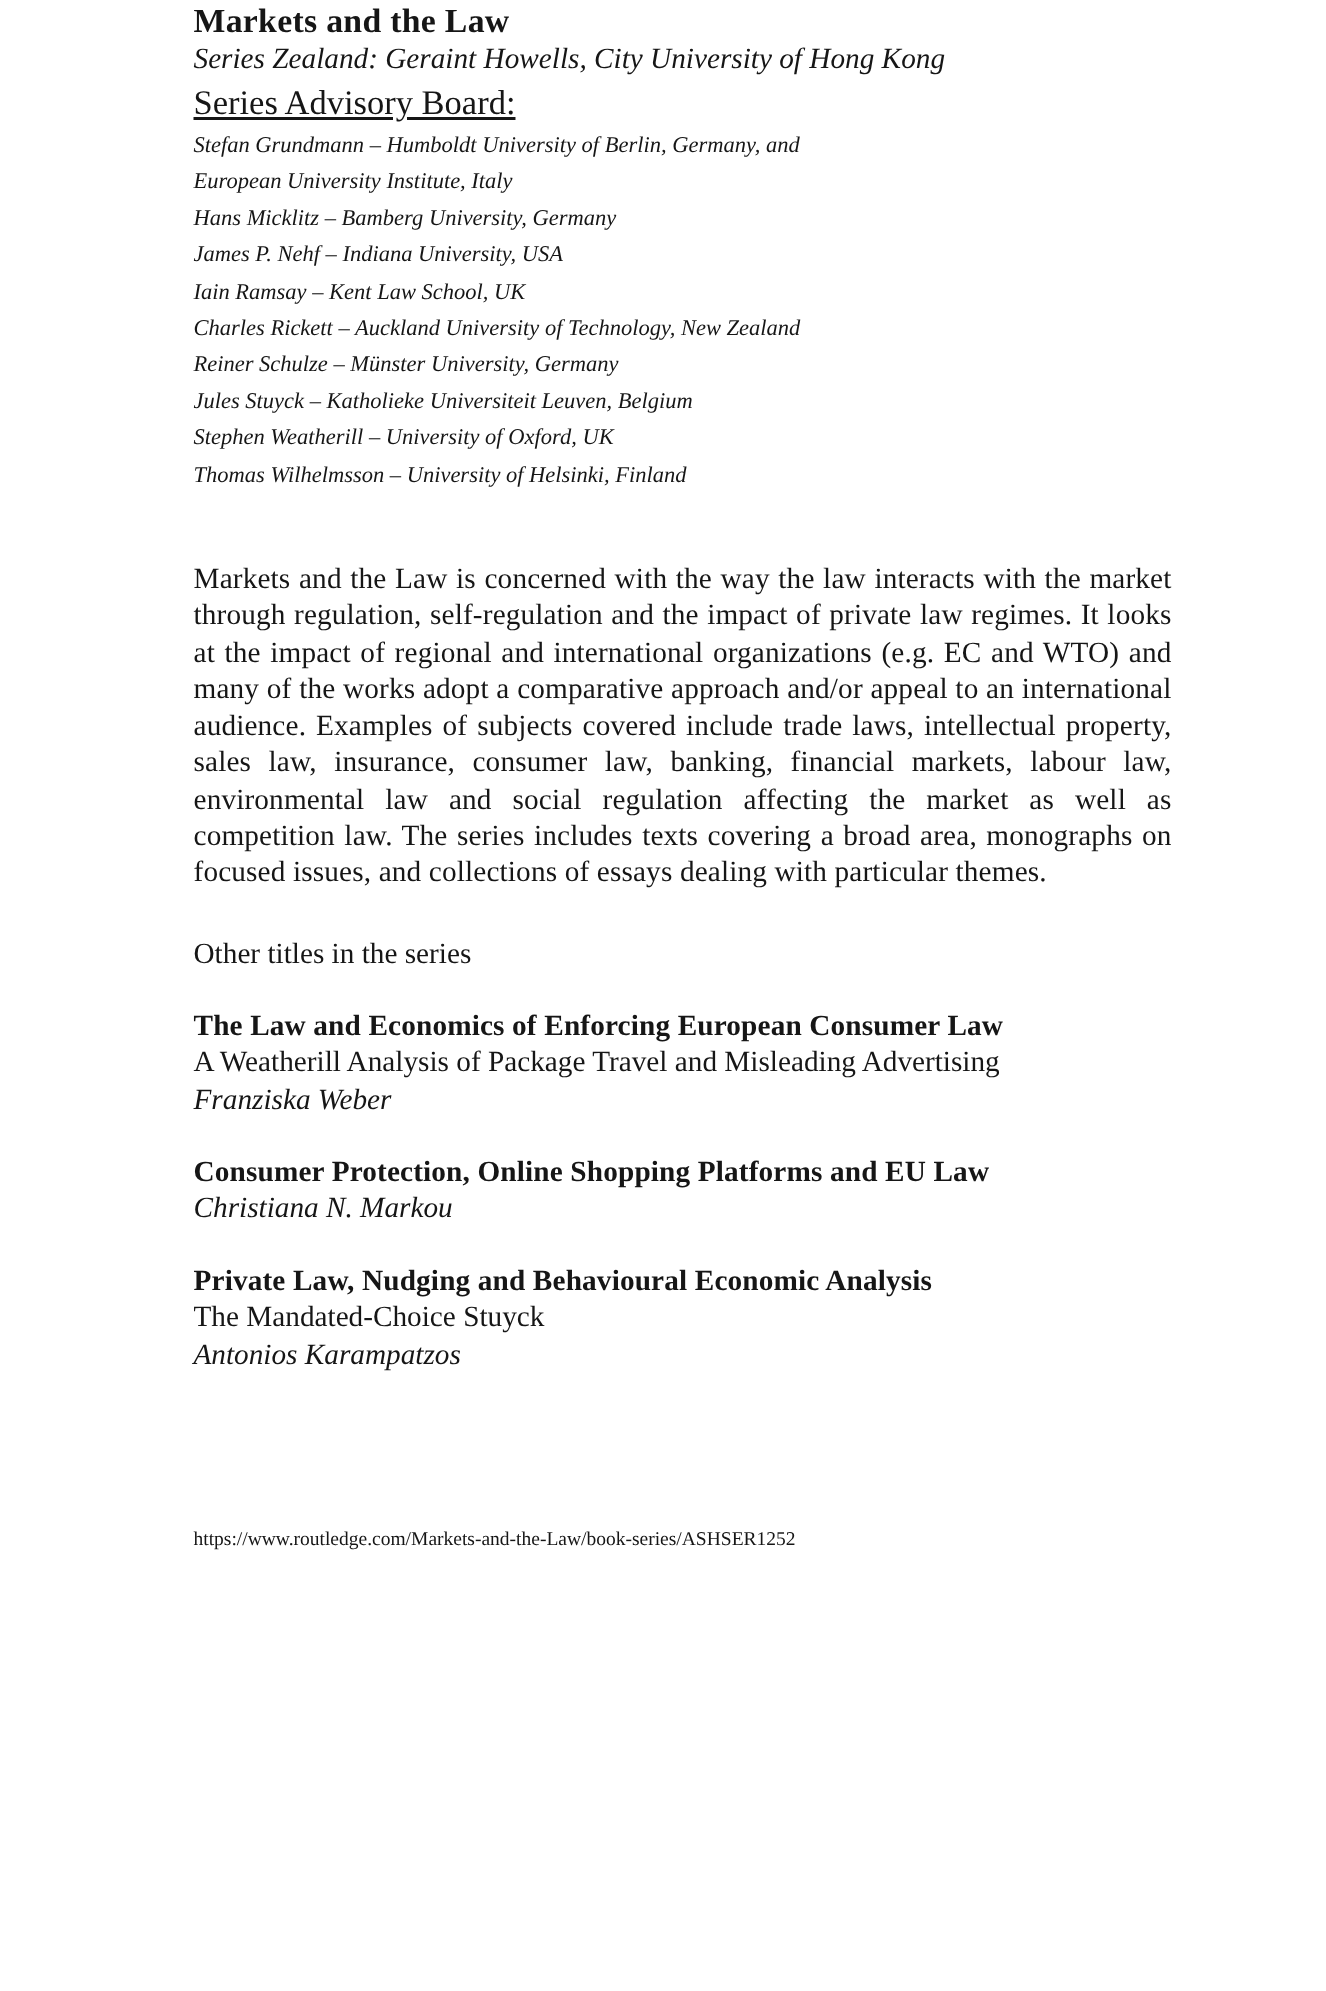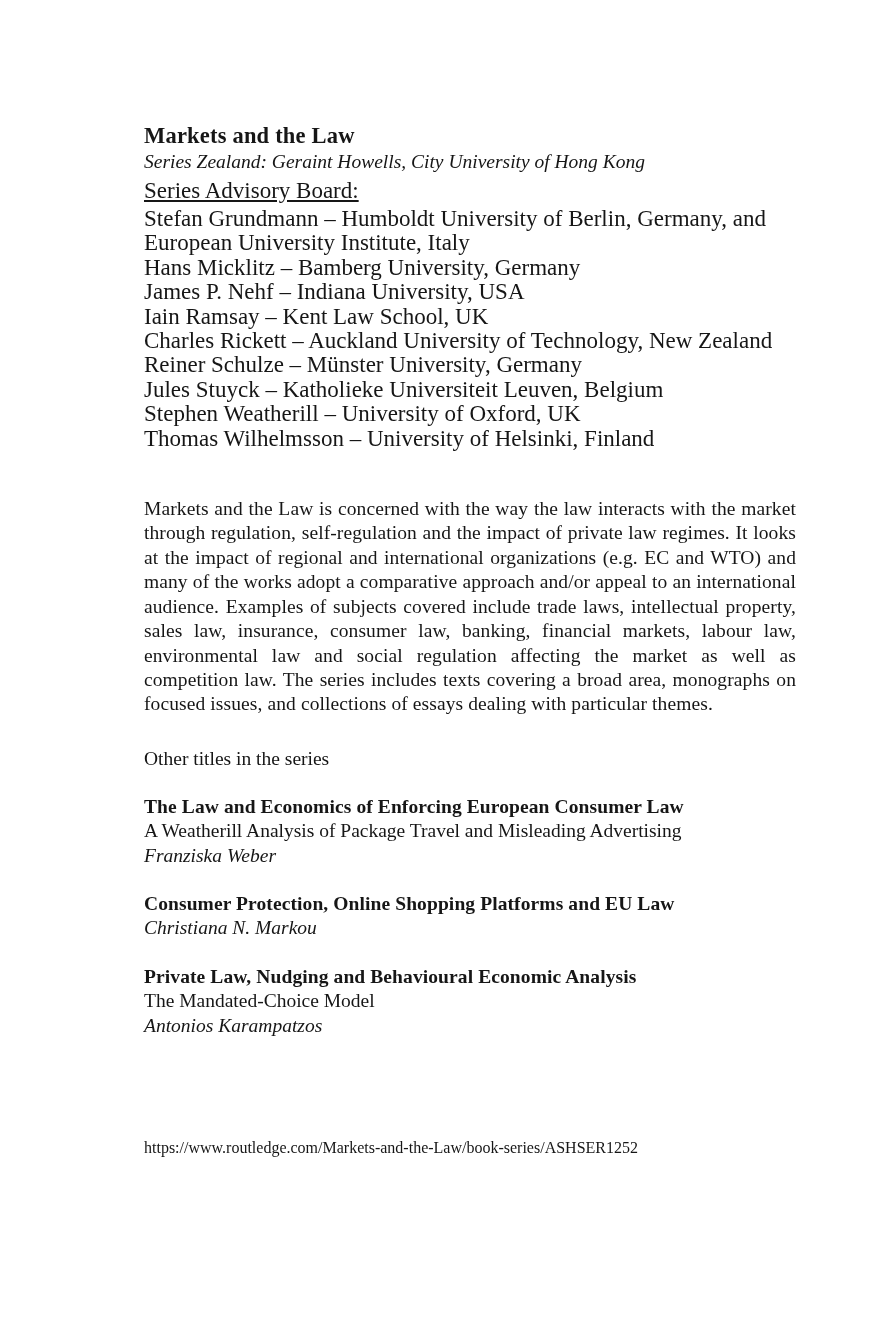--- a/index.html
+++ b/index.html
@@ -8,45 +8,45 @@
     position: relative;
     width: 884px;
     height: 1327px;
     background: #ffffff;
     color: #161616;
     font-family: "Liberation Serif", "DejaVu Serif", serif;
     overflow: hidden;
   }
   .content {
     position: absolute;
-    left: 144px;
+    left: 129px;
     top: 0;
     width: 652px;
-    padding-top: 122px;
   }
   h1.series-title {
     font-size: 22.5px;
     font-weight: bold;
     line-height: 27px;
     letter-spacing: 0.2px;
   }
   .editor-line {
     font-style: italic;
     font-size: 19.5px;
     line-height: 25px;
   }
   h2.advisory-heading {
     font-size: 23px;
     font-weight: normal;
     line-height: 28px;
     margin: 3px 0 2px 0;
     text-decoration: underline;
   }
   .advisory-list p {
-    font-size: 23px;
+    font-style: italic;
+    font-size: 15px;
     line-height: 24.4px;
     white-space: nowrap;
   }
   .description {
     margin-top: 46px;
     font-size: 19.5px;
     line-height: 24.4px;
     text-align: justify;
     letter-spacing: 0.1px;
   }
@@ -55,21 +55,21 @@
     font-size: 19.5px;
     line-height: 24px;
   }
   .book { margin-top: 24px; }
   .book:first-of-type { margin-top: 22px; }
   .book p { font-size: 19.5px; line-height: 24.4px; }
   .book .book-title { font-weight: bold; letter-spacing: 0.1px; }
   .book .book-author { font-style: italic; }
   .series-url {
     margin-top: 98px;
-    font-size: 16px;
+    font-size: 13px;
     line-height: 24px;
     color: #161616;
     text-decoration: none;
     display: inline-block;
   }
 </style>
 </head>
 <body>
 
 <div class="page">
@@ -106,20 +106,20 @@
       <p class="book-author">Franziska Weber</p>
     </section>
 
     <section class="book">
       <p class="book-title">Consumer Protection, Online Shopping Platforms and EU Law</p>
       <p class="book-author">Christiana N. Markou</p>
     </section>
 
     <section class="book">
       <p class="book-title">Private Law, Nudging and Behavioural Economic Analysis</p>
-      <p class="book-subtitle">The Mandated-Choice Model</p>
+      <p class="book-subtitle">The Mandated-Choice Stuyck</p>
       <p class="book-author">Antonios Karampatzos</p>
     </section>
 
     <a href="#" class="series-url">https://www.routledge.com/Markets-and-the-Law/book-series/ASHSER1252</a>
 
   </div>
 </div>
 
 </body></html>

